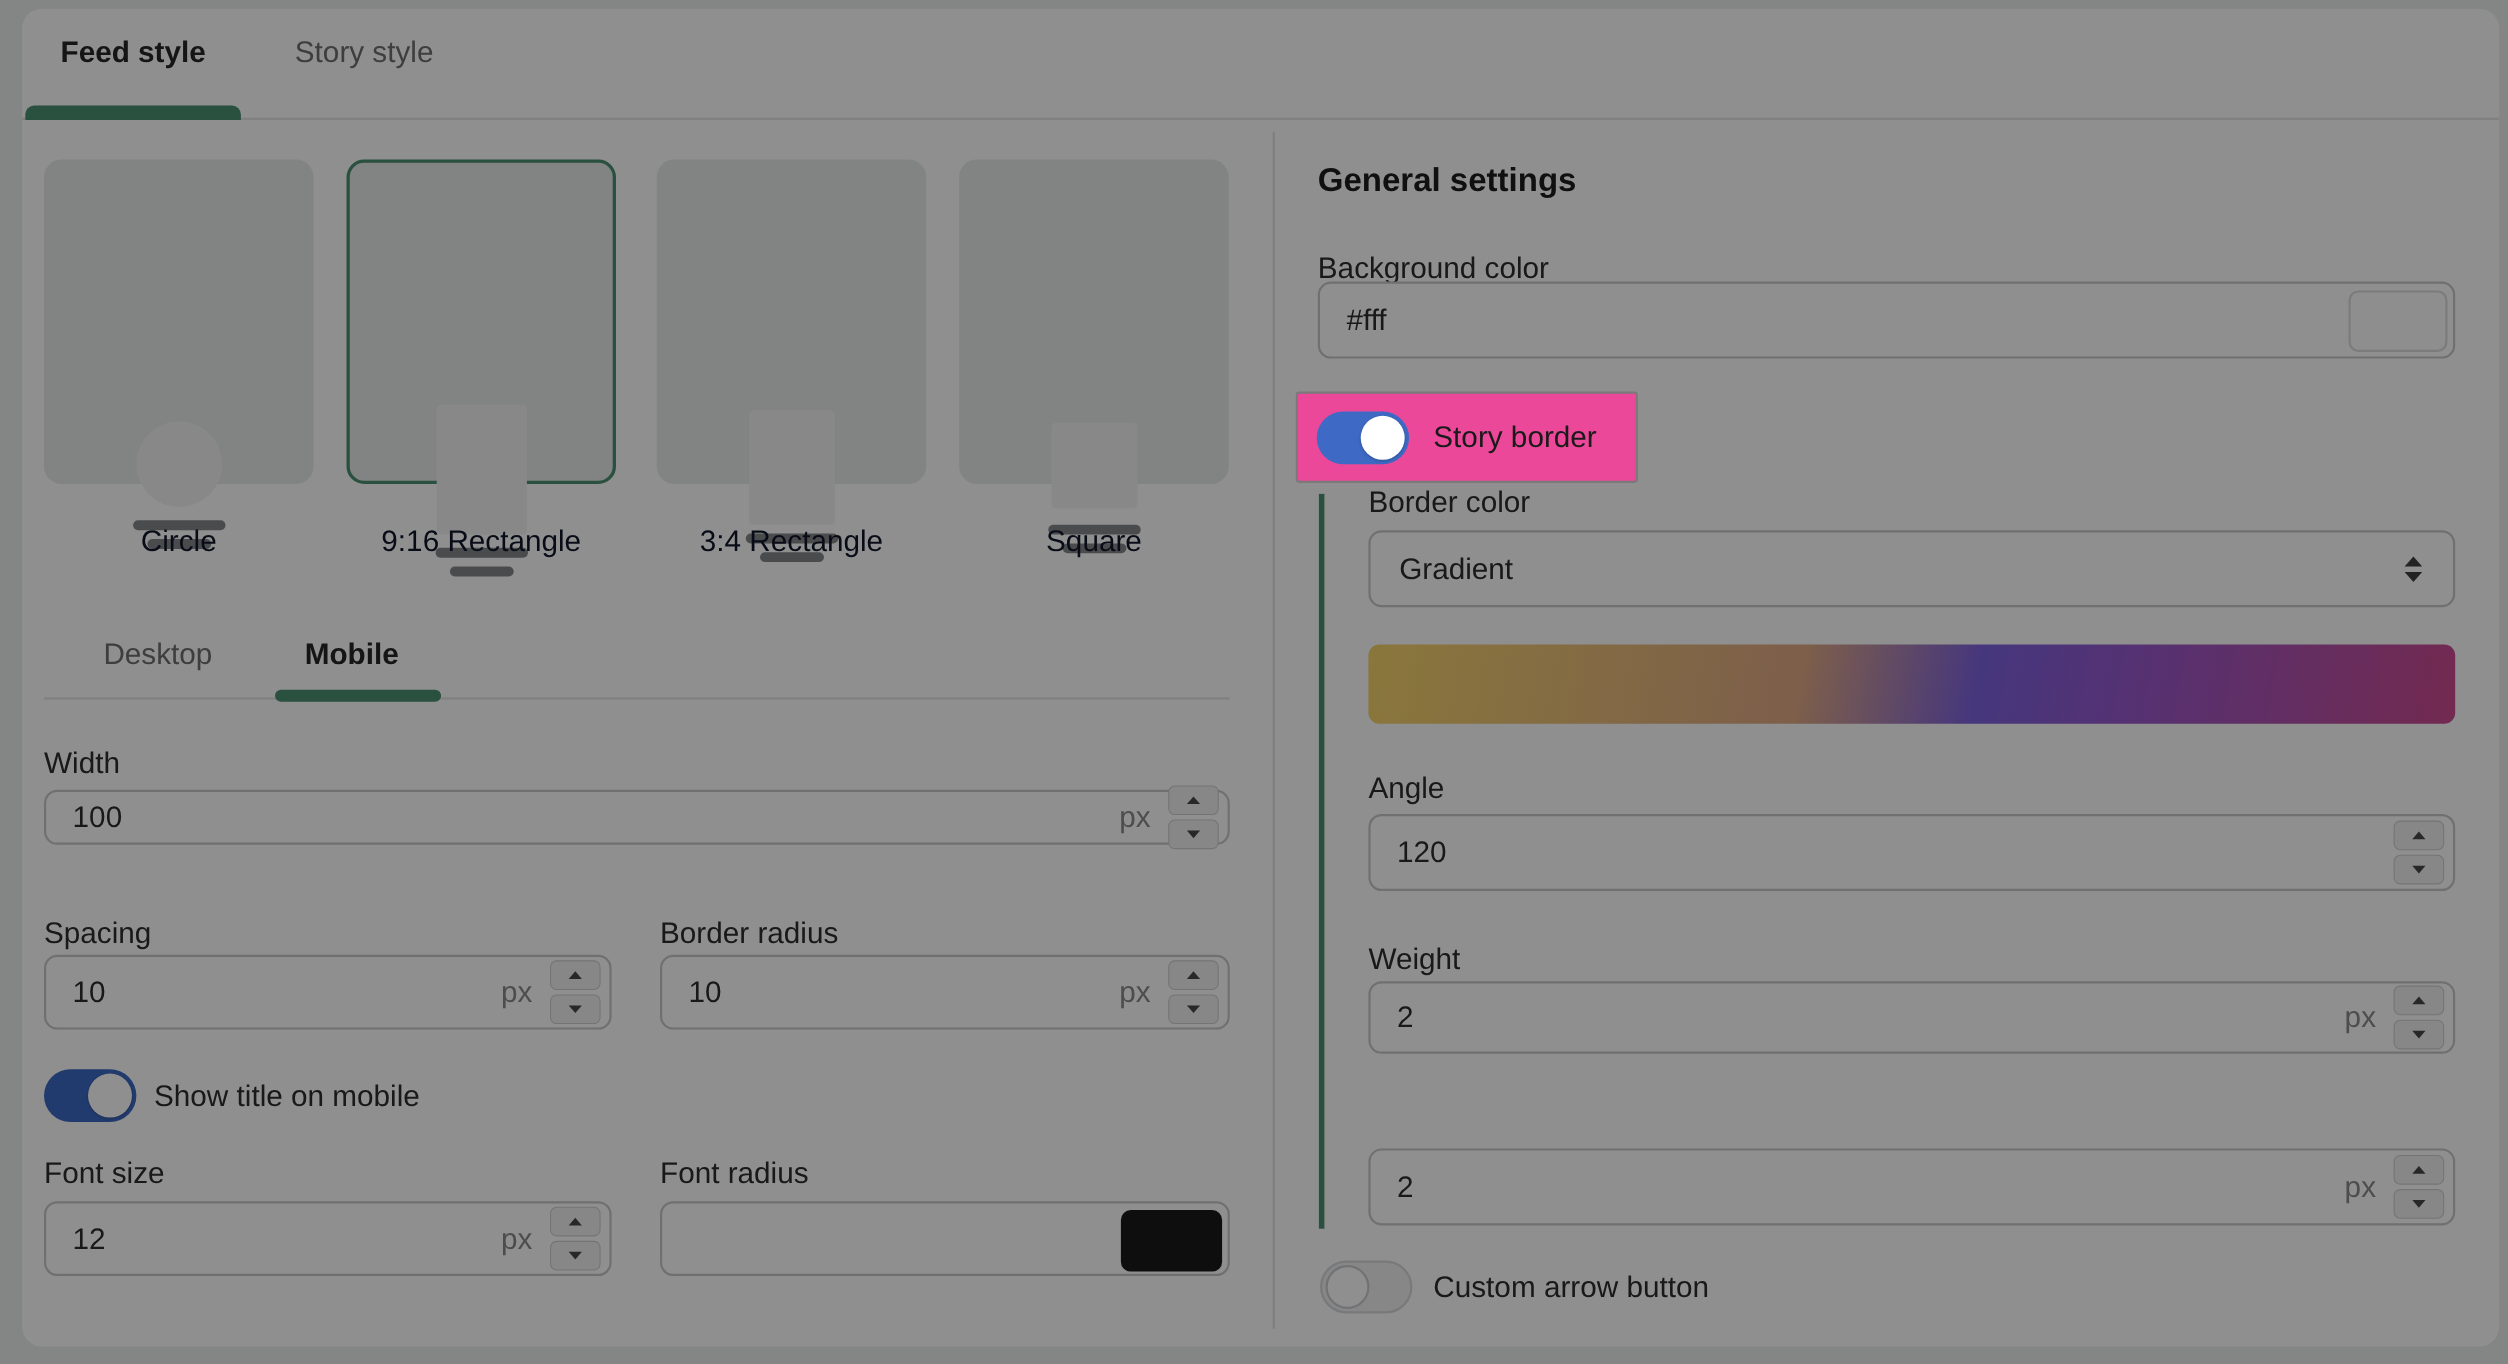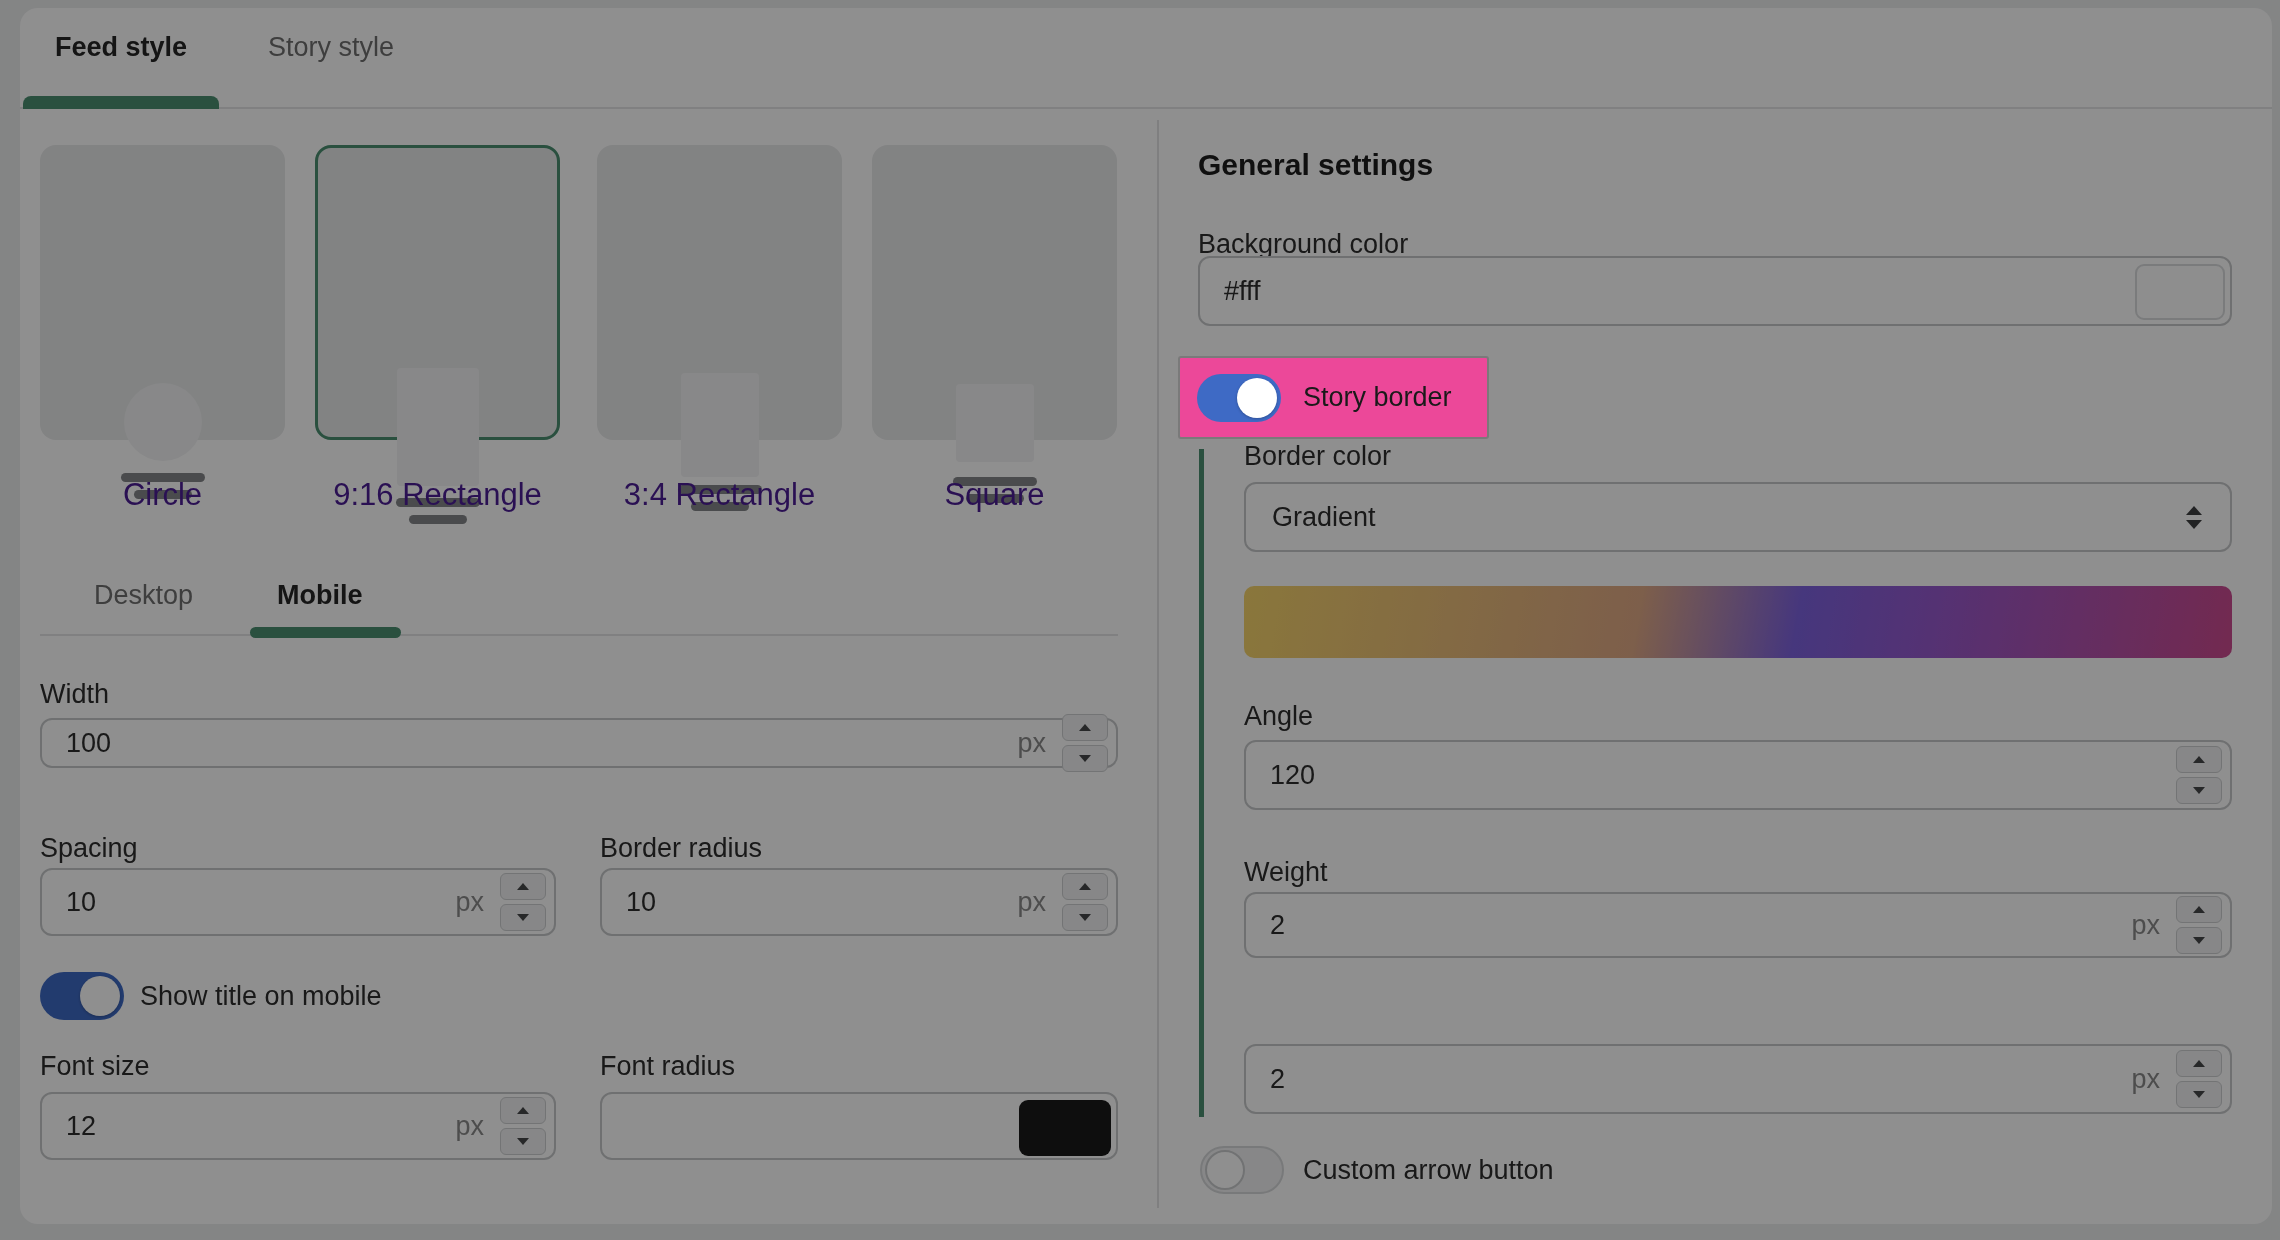--- a/index.html
+++ b/index.html
@@ -25,21 +25,21 @@
   .vdiv{position:absolute;width:2px;background:#E2E3E5;}
 
   
   .style-card{
     position:absolute;top:145px;width:245px;height:295px;
     background:#E8E9EA;border-radius:16px;box-sizing:border-box;
   }
   .style-card.selected{border:3px solid var(--green);}
   .ph-shape{position:absolute;left:50%;transform:translateX(-50%);background:#F2F3F4;}
   .ph-line{position:absolute;left:50%;transform:translateX(-50%);background:#85878A;height:9px;border-radius:5px;}
-  .card-label{position:absolute;top:477px;width:245px;text-align:center;font-size:31px;color:#4c1d95;}
+  .card-label{position:absolute;top:477px;width:245px;text-align:center;font-size:27px;color:#0f172a;}
 
   
   .label{position:absolute;font-size:27px;color:#2E2E2E;line-height:32px;}
   .field{
     position:absolute;background:#fff;border:2px solid #C6C8CA;border-radius:12px;
     box-sizing:border-box;display:flex;align-items:center;
   }
   .field input{
     flex:1;min-width:0;border:0;outline:0;background:transparent;
     font-family:"Liberation Sans",sans-serif;font-size:27px;color:#2E2E2E;padding:0 0 0 24px;

